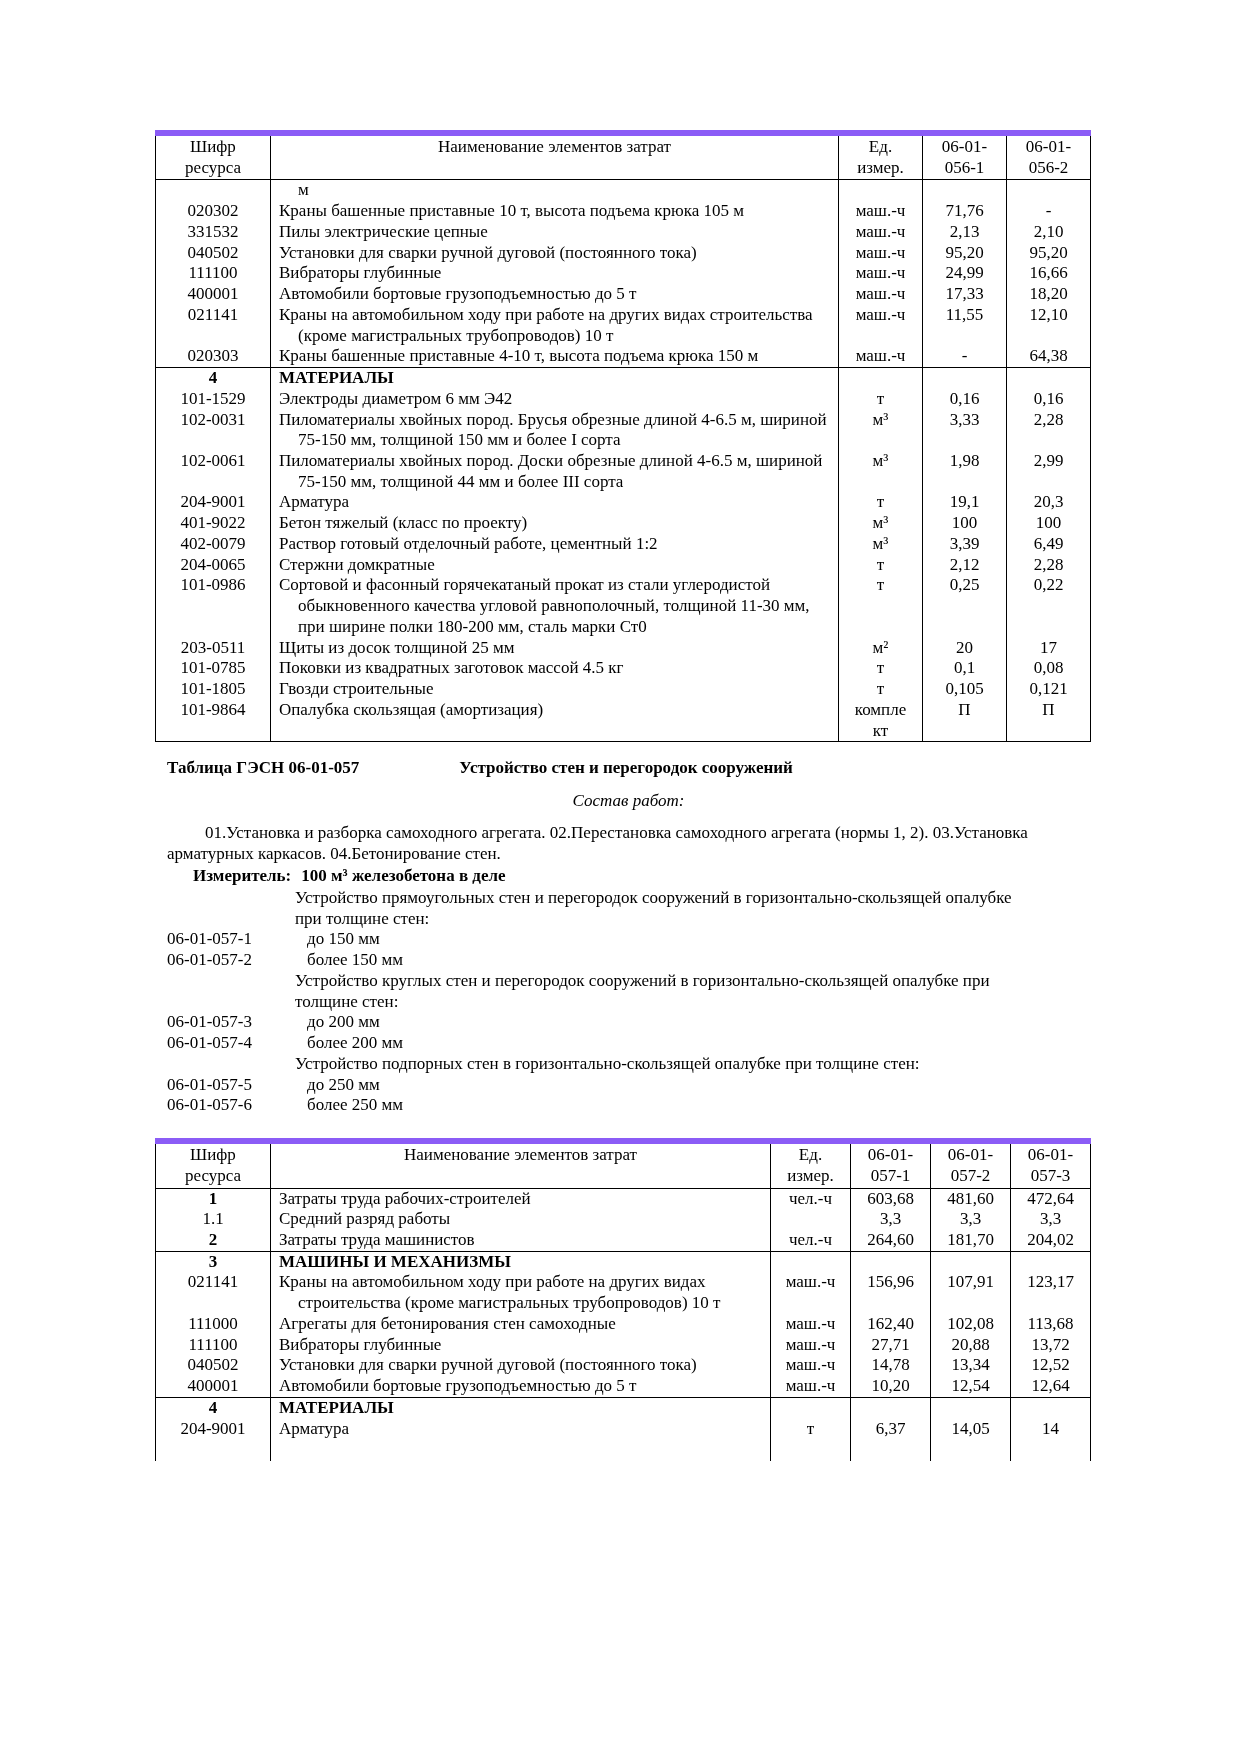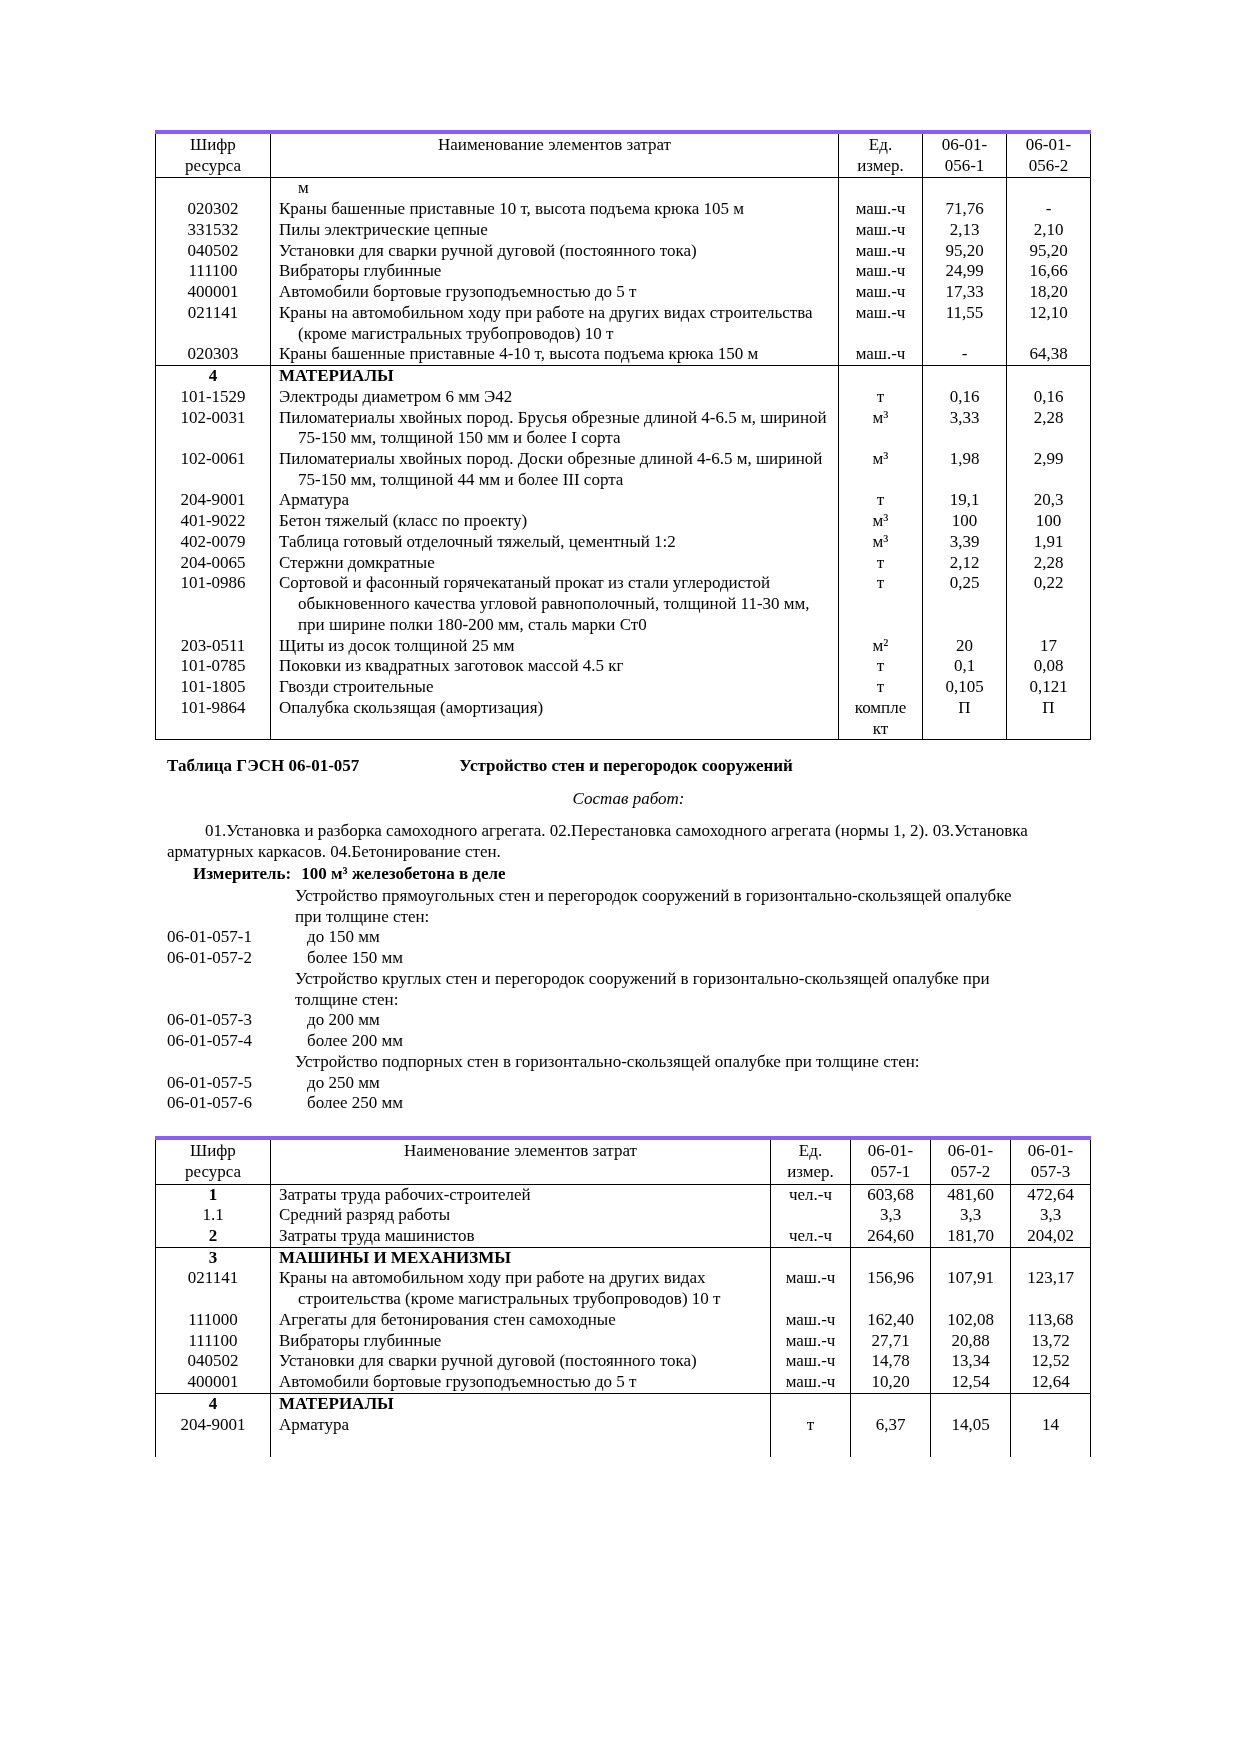--- a/index.html
+++ b/index.html
@@ -22,21 +22,21 @@
     width: 935px;
   }
   th, td {
     border-left: 1px solid #000;
     border-right: 1px solid #000;
     vertical-align: top;
     white-space: pre-line;
     padding: 0 3px;
     word-wrap: break-word;
   }
-  table.gesn thead tr { border-top: 4px solid #8b5cf6; border-bottom: 1px solid #000; }
+  table.gesn thead tr { border-top: 6px solid #8b5cf6; border-bottom: 1px solid #000; }
   table.gesn thead th { font-weight: normal; text-align: center; padding: 1px 2px; }
   table.closed { border-bottom: 1px solid #000; }
 
   td.c-code { text-align: center; font-family: Liberation Serif, serif; }
   td.c-name { padding: 0 6px 0 27px; text-indent: -19px; text-align: left; }
   td.c-unit, td.c-val { text-align: center; }
 
   tr.kind-section { border-top: 1px solid #000; }
   tr.kind-section td { font-weight: bold; }
   tr.kind-group td.c-code { font-weight: bold; }
@@ -192,24 +192,24 @@
         <tr>
           <td class="c-code">401-9022</td>
           <td class="c-name">Бетон тяжелый (класс по проекту)</td>
           <td class="c-unit">м³</td>
           <td class="c-val">100</td>
           <td class="c-val">100</td>
         </tr>
 
         <tr>
           <td class="c-code">402-0079</td>
-          <td class="c-name">Таблица готовый отделочный тяжелый, цементный 1:2</td>
+          <td class="c-name">Раствор готовый отделочный работе, цементный 1:2</td>
           <td class="c-unit">м³</td>
           <td class="c-val">3,39</td>
-          <td class="c-val">1,91</td>
+          <td class="c-val">6,49</td>
         </tr>
 
         <tr>
           <td class="c-code">204-0065</td>
           <td class="c-name">Стержни домкратные</td>
           <td class="c-unit">т</td>
           <td class="c-val">2,12</td>
           <td class="c-val">2,28</td>
         </tr>
 

